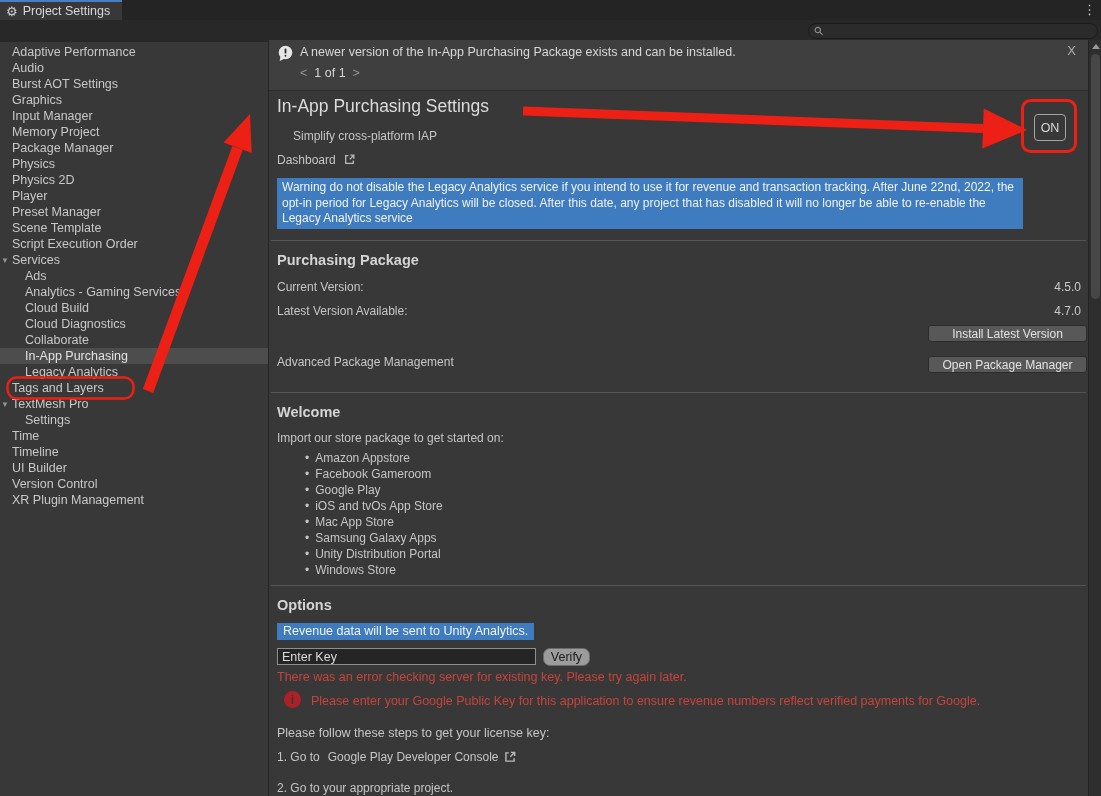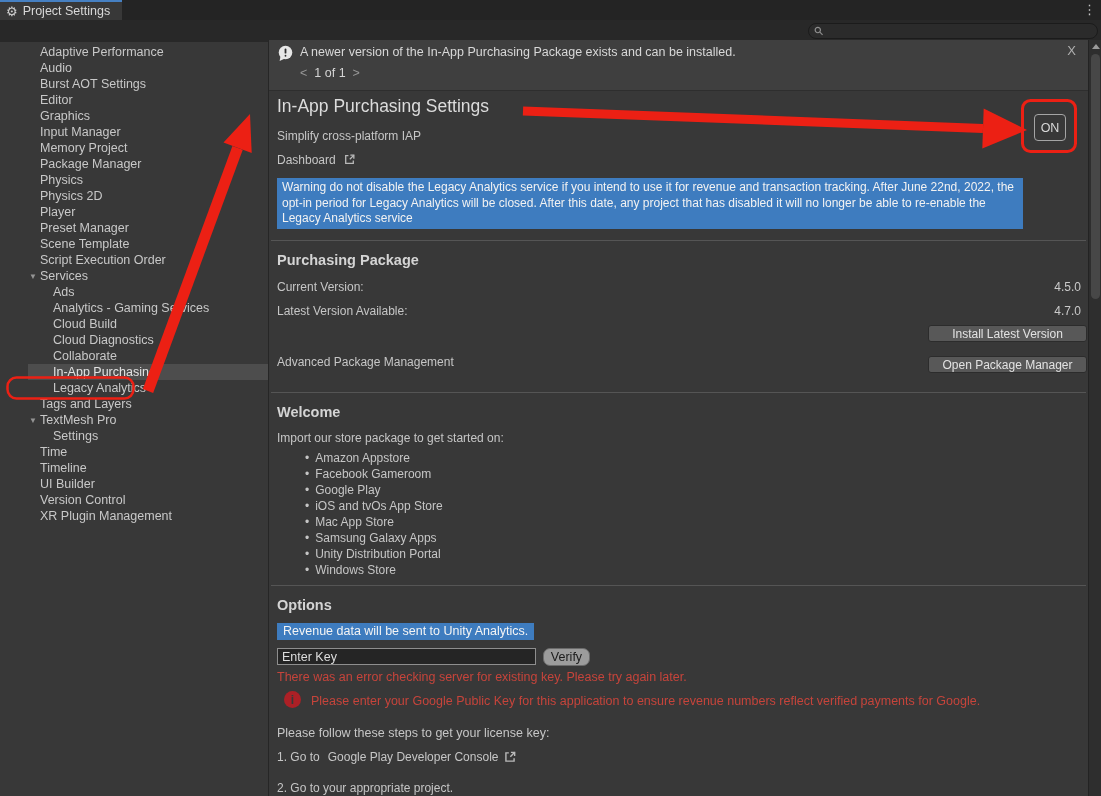--- a/index.html
+++ b/index.html
@@ -22,41 +22,41 @@
   .toolbar { position:absolute; left:0; top:20px; width:100%; height:22px; background:#282828; }
   .search {
     position:absolute; left:808px; right:3px; top:3px; height:16px;
     background:#2b2b2b; border:1px solid #1b1b1b; border-radius:8px;
     display:flex; align-items:center; padding-left:5px; gap:4px;
   }
   .search input { background:transparent; border:none; outline:none; color:#d8d8d8; font-size:11px; width:100%; font-family:"Liberation Sans",sans-serif; }
   
   .sidebar { position:absolute; left:0; top:42px; width:268px; bottom:0; background:#383838; padding-top:2px; }
   .side-item { position:relative; height:16px; line-height:16px; font-size:12.5px; color:#c8c8c8;
-    padding-left:12px; white-space:nowrap; cursor:pointer;margin-left:28px; }
+    padding-left:12px; white-space:nowrap; cursor:pointer; }
   .side-item.indent1 { padding-left:25px; }
   .side-item.selected { background:#4d4d4d; color:#e2e2e2; }
   .expander { position:absolute; left:1px; top:1px; font-size:8px; color:#949494; }
   
   .main { position:absolute; left:268px; top:40px; width:820px; bottom:0; background:#383838; border-left:1px solid #262626; }
   .notif { position:absolute; left:0; top:0; right:0; height:51px; background:#3f3f3f; border-bottom:1px solid #2e2e2e; }
   .notif-icon { position:absolute; left:8px; top:5px; }
   .notif-text { position:absolute; left:31px; top:5px; font-size:12.5px; color:#d8d8d8; }
   .pager { position:absolute; left:31px; top:26px; font-size:12.5px; color:#d4d4d4; display:flex; gap:7px; }
   .pager .pg-arrow { color:#979797; cursor:pointer; }
   .notif-close { position:absolute; right:12px; top:3px; color:#afafaf; font-size:13px; cursor:pointer; }
   .content { position:absolute; left:0; top:52px; right:0; bottom:0; }
   .h1 { position:absolute; left:8px; top:4px; font-size:17.5px; font-weight:500; color:#dcdcdc; }
   .on-toggle {
     position:absolute; left:765px; top:22px; width:32px; height:27px;
     background:transparent; border:1px solid #a5a5a5; border-radius:4px;
     color:#d8d8d8; font-size:12.5px; display:flex; align-items:center; justify-content:center; cursor:pointer;
     font-family:"Liberation Sans",sans-serif;
   }
-  .simplify { position:absolute; left:8px; top:37px; color:#c6c6c6; }
+  .simplify { position:absolute; left:24px; top:37px; color:#c6c6c6; }
   .dashboard { position:absolute; left:8px; top:61px; display:flex; gap:7px; color:#c6c6c6; cursor:pointer; }
   .warnbox {
     position:absolute; left:8px; top:86px; width:746px; background:#3e7cbf; color:#f2f2f2;
     font-size:12px; line-height:15.5px; padding:2px 5px;
   }
   .divider { position:absolute; left:2px; right:2px; height:1px; background:#555; }
   .h2 { position:absolute; left:8px; font-size:14.5px; font-weight:bold; color:#d4d4d4; }
   .lbl { position:absolute; left:8px; color:#c6c6c6; }
   .val { position:absolute; right:7px; color:#cacaca; }
   .btn {
@@ -119,21 +119,20 @@
         <line x1="6.2" y1="6.2" x2="9" y2="9" stroke="#8f8f8f" stroke-width="1.2"></line>
       </svg>
       <input type="text" placeholder="" style="">
     </div>
   </div>
 
   <div class="sidebar">
     <div class="side-item">Adaptive Performance</div>
     <div class="side-item">Audio</div>
     <div class="side-item">Burst AOT Settings</div>
-    <div class="side-item">Editor</div>
     <div class="side-item">Graphics</div>
     <div class="side-item">Input Manager</div>
     <div class="side-item">Memory Project</div>
     <div class="side-item">Package Manager</div>
     <div class="side-item">Physics</div>
     <div class="side-item">Physics 2D</div>
     <div class="side-item">Player</div>
     <div class="side-item">Preset Manager</div>
     <div class="side-item">Scene Template</div>
     <div class="side-item">Script Execution Order</div>

